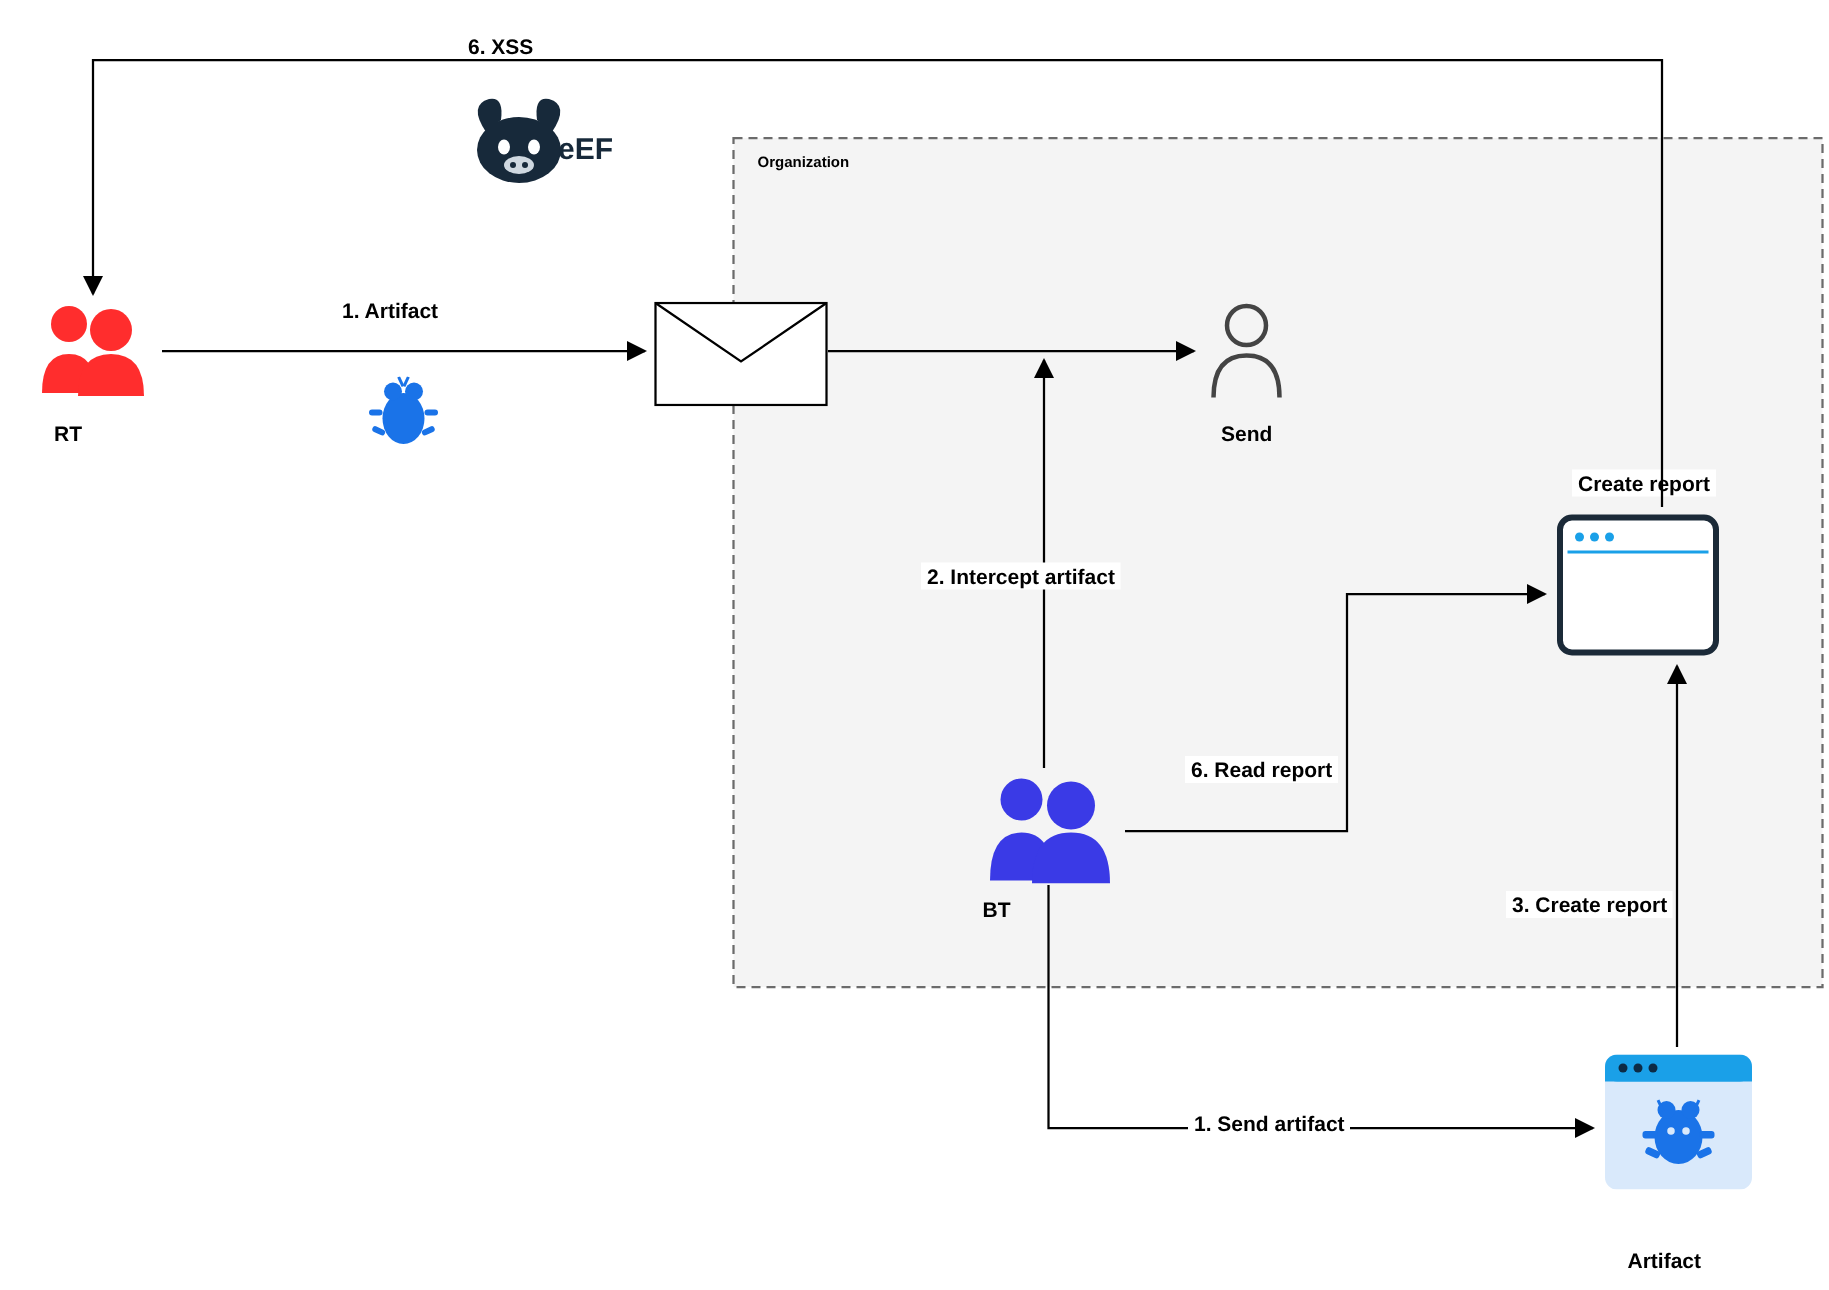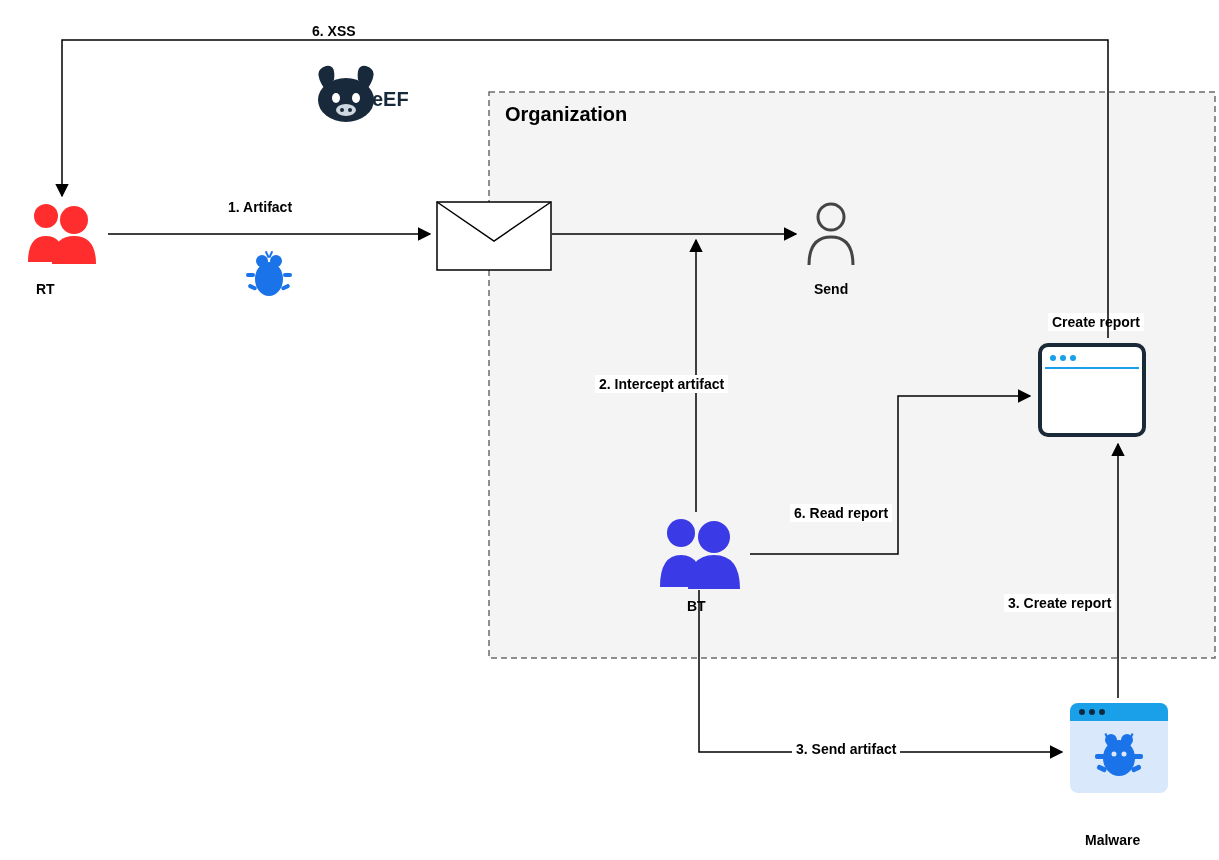--- a/index.html
+++ b/index.html
@@ -9,21 +9,21 @@
   .node-caption{position:absolute;font-size:14px;font-weight:600;color:#000;background:transparent;}
 </style>
 </head>
 <body>
 
 <div class="stage">
 
   <svg style="position:absolute;left:0;top:0" width="1219" height="860">
     <rect x="489" y="92" width="726" height="566" fill="#f4f4f4" stroke="#6b6b6b" stroke-width="1.5" stroke-dasharray="6 4"></rect>
   </svg>
-  <div class="label plain" style="left:501px;top:102px;font-size:20px">Organization</div>
+  <div class="label plain" style="left:501px;top:102px;font-size:10px">Organization</div>
 
   <svg style="position:absolute;left:436;top:201" width="116" height="70">
     <rect x="1" y="1" width="114" height="68" fill="#fff" stroke="#000" stroke-width="1.5"></rect>
     <polyline points="1,1 58,40 115,1" fill="none" stroke="#000" stroke-width="1.5"></polyline>
   </svg>
 
   <svg style="position:absolute;left:1037;top:342" width="110" height="96">
     <rect x="3" y="3" width="104" height="90" rx="8" fill="#fff" stroke="#1b2a38" stroke-width="4"></rect>
     <circle cx="16" cy="16" r="3" fill="#1aa0e8"></circle>
     <circle cx="26" cy="16" r="3" fill="#1aa0e8"></circle>
@@ -46,41 +46,41 @@
       <rect x="-3" y="-28" width="2" height="8" transform="rotate(-25)"></rect>
       <rect x="1" y="-28" width="2" height="8" transform="rotate(25)"></rect>
       <rect x="-24" y="-4" width="10" height="5" rx="2"></rect>
       <rect x="14" y="-4" width="10" height="5" rx="2"></rect>
       <rect x="-22" y="8" width="10" height="5" rx="2" transform="rotate(25 -17 10)"></rect>
       <rect x="12" y="8" width="10" height="5" rx="2" transform="rotate(-25 17 10)"></rect>
       <circle cx="-5" cy="-4" r="2.5" fill="#d9e9fb"></circle>
       <circle cx="5" cy="-4" r="2.5" fill="#d9e9fb"></circle>
     </g>
   </svg>
-  <div class="node-caption" style="left:1085px;top:832px">Malware</div>
+  <div class="node-caption" style="left:1085px;top:832px">Artifact</div>
 
   <svg style="position:absolute;left:22;top:202" width="80" height="62">
     <g fill="#ff2d2d">
       <circle cx="24" cy="14" r="12"></circle>
       <path d="M6 60 Q6 34 24 34 Q42 34 42 60 Z"></path>
       <circle cx="52" cy="18" r="14"></circle>
       <path d="M30 62 Q30 34 52 34 Q74 34 74 62 Z"></path>
     </g>
   </svg>
   <div class="node-caption" style="left:36px;top:281px">RT</div>
 
   <svg style="position:absolute;left:654;top:517" width="90" height="72">
     <g fill="#3a3ae6">
       <circle cx="27" cy="16" r="14"></circle>
       <path d="M6 70 Q6 38 27 38 Q48 38 48 70 Z"></path>
       <circle cx="60" cy="20" r="16"></circle>
       <path d="M34 72 Q34 38 60 38 Q86 38 86 72 Z"></path>
     </g>
   </svg>
-  <div class="node-caption" style="left:687px;top:598px">BT</div>
+  <div class="node-caption" style="left:655px;top:598px">BT</div>
 
   <svg style="position:absolute;left:803;top:201" width="56" height="66">
     <circle cx="28" cy="16" r="13" fill="none" stroke="#444" stroke-width="3"></circle>
     <path d="M6 64 Q6 36 28 36 Q50 36 50 64" fill="none" stroke="#444" stroke-width="3"></path>
   </svg>
   <div class="node-caption" style="left:814px;top:281px">Send</div>
 
   <svg style="position:absolute;left:246;top:251" width="46" height="50">
     <g fill="#1a73e8">
       <ellipse cx="23" cy="28" rx="14" ry="17"></ellipse>
@@ -125,19 +125,19 @@
     <polyline points="699,590 699,752 1062,752" fill="none" stroke="#000" stroke-width="1.5" marker-end="url(#ah)"></polyline>
 
     <line x1="1118" y1="698" x2="1118" y2="444" stroke="#000" stroke-width="1.5" marker-end="url(#ah)"></line>
 
     <polyline points="750,554 898,554 898,396 1030,396" fill="none" stroke="#000" stroke-width="1.5" marker-end="url(#ah)"></polyline>
 
     <polyline points="1108,338 1108,40 62,40 62,196" fill="none" stroke="#000" stroke-width="1.5" marker-end="url(#ah)"></polyline>
   </svg>
 
   <div class="label" style="left:224px;top:198px">1. Artifact</div>
-  <div class="label" style="left:595px;top:375px">2. Intercept artifact</div>
-  <div class="label" style="left:792px;top:740px">3. Send artifact</div>
+  <div class="label" style="left:614px;top:375px">2. Intercept artifact</div>
+  <div class="label" style="left:792px;top:740px">1. Send artifact</div>
   <div class="label" style="left:1004px;top:594px">3. Create report</div>
   <div class="label" style="left:790px;top:504px">6. Read report</div>
   <div class="label plain" style="left:308px;top:22px">6. XSS</div>
 
 </div>
 
 </body></html>

